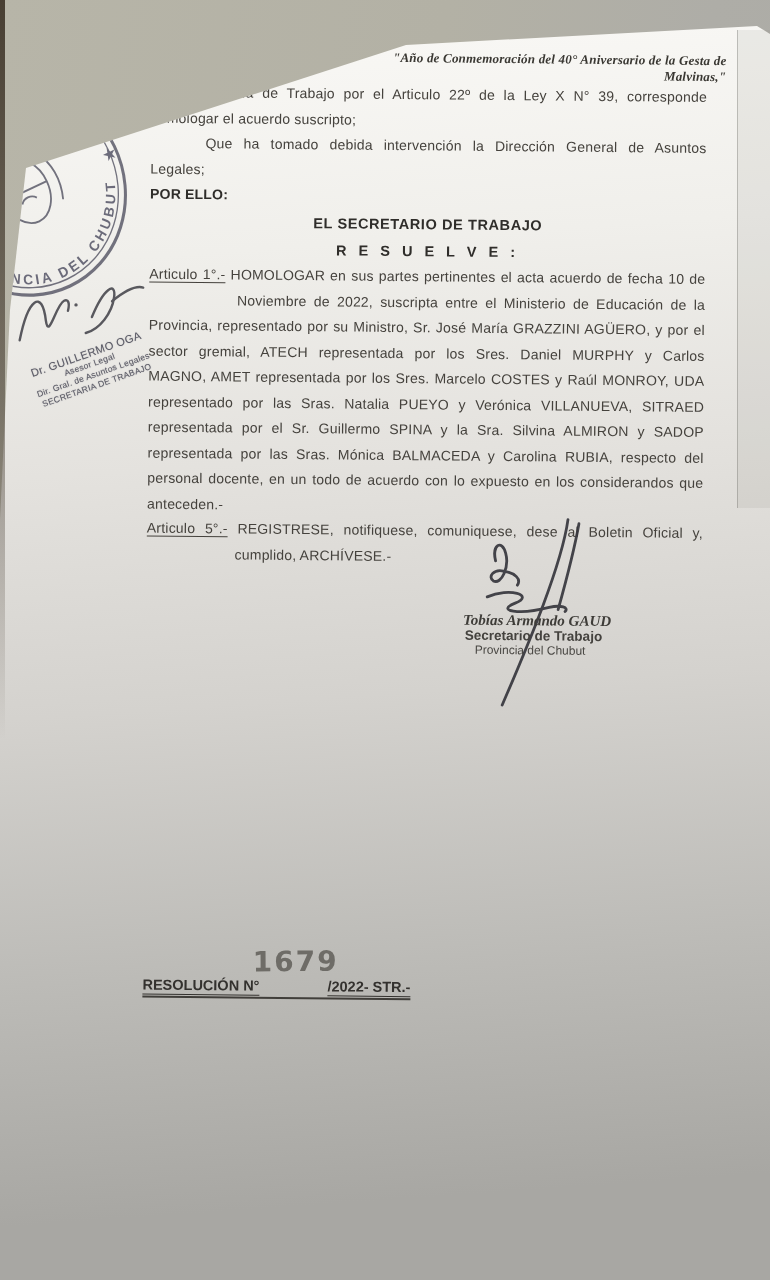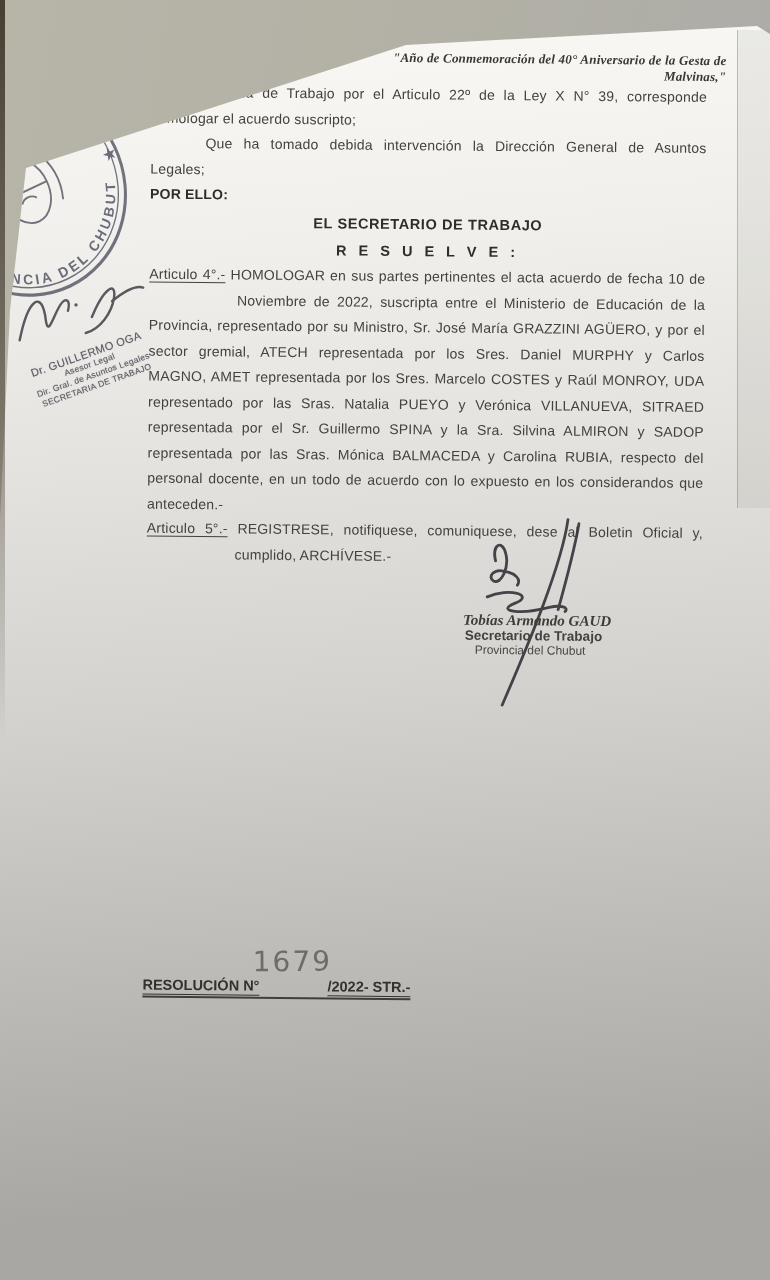--- a/index.html
+++ b/index.html
@@ -44,21 +44,21 @@
   .sig-strokes{left:462px;top:508px;width:160px;height:210px;}
   .sig-block{left:468px;top:612px;width:170px;line-height:15px;color:#3b3936;}
   .sig-name{font-family:"Liberation Serif",serif;font-style:italic;font-weight:bold;font-size:15px;color:#3e3c38;}
   .sig-title{font-size:13.5px;font-weight:bold;color:#44423e;padding-left:2px;}
   .sig-org{font-size:12px;color:#4a4844;padding-left:12px;}
   
   .resline{left:151px;top:950px;width:268px;height:48px;border-bottom:2px solid #403e3a;}
   .res-label{position:absolute;left:0;bottom:3px;font-weight:bold;font-size:14.5px;color:#33312e;
     text-decoration:underline;text-underline-offset:4px;}
   .res-number{position:absolute;left:110px;top:-4px;font-family:"DejaVu Sans",sans-serif;
-    font-size:28px;color:#6e6c67;letter-spacing:2px;transform:rotate(-1deg);}
+    font-size:28px;color:#6e6c67;letter-spacing:2px;transform:rotate(-1deg);font-weight:bold;}
   .res-suffix{position:absolute;right:0;bottom:3px;font-weight:bold;font-size:14.5px;color:#33312e;
     text-decoration:underline;text-underline-offset:4px;}
   svg{display:block;overflow:visible;}
 </style>
 </head>
 <body>
 
 <div class="paper">
   <div class="doc">
 
@@ -69,21 +69,21 @@
         <div class="tline">homologar el acuerdo suscripto;</div>
         <div class="tline just" style="padding-left: 55px;">Que ha tomado debida intervención la Dirección General de Asuntos</div>
         <div class="tline">Legales;</div>
         <div class="tline bold">POR ELLO:</div>
       </div>
 
     <div class="abs heading" style="top:216px">EL SECRETARIO DE TRABAJO</div>
     <div class="abs heading spread" style="top:243px">R E S U E L V E :</div>
 
     <div class="abs block" style="top:264px">
-        <div class="tline just"><span class="art-label">Articulo 4°.-</span> HOMOLOGAR en sus partes pertinentes el acta acuerdo de fecha 10 de</div>
+        <div class="tline just"><span class="art-label">Articulo 1°.-</span> HOMOLOGAR en sus partes pertinentes el acta acuerdo de fecha 10 de</div>
         <div class="tline just" style="padding-left: 88px;">Noviembre de 2022, suscripta entre el Ministerio de Educación de la</div>
         <div class="tline just">Provincia, representado por su Ministro, Sr. José María GRAZZINI AGÜERO, y por el</div>
         <div class="tline just">sector gremial, ATECH representada por los Sres. Daniel MURPHY y Carlos</div>
         <div class="tline just">MAGNO, AMET representada por los Sres. Marcelo COSTES y Raúl MONROY, UDA</div>
         <div class="tline just">representado por las Sras. Natalia PUEYO y Verónica VILLANUEVA, SITRAED</div>
         <div class="tline just">representada por el Sr. Guillermo SPINA y la Sra. Silvina ALMIRON y SADOP</div>
         <div class="tline just">representada por las Sras. Mónica BALMACEDA y Carolina RUBIA, respecto del</div>
         <div class="tline just">personal docente, en un todo de acuerdo con lo expuesto en los considerandos que</div>
         <div class="tline">anteceden.-</div>
       </div>

